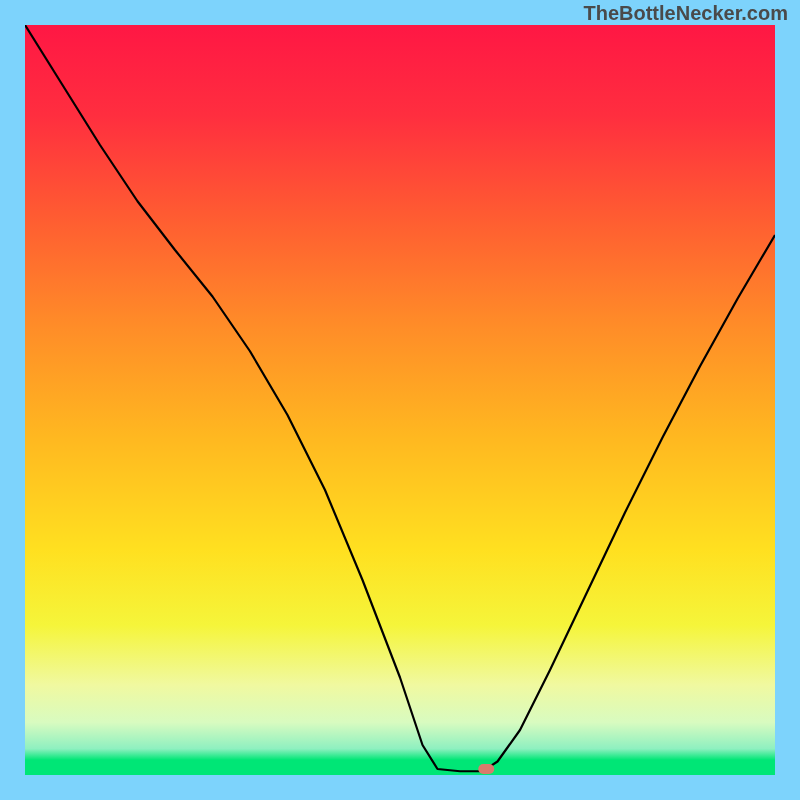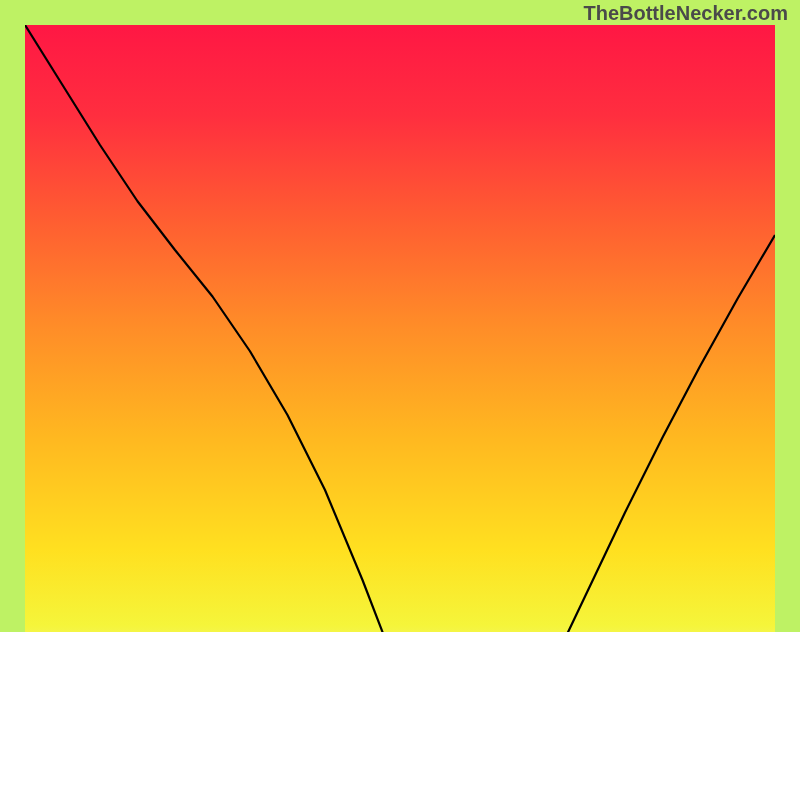--- a/index.html
+++ b/index.html
@@ -2,23 +2,23 @@
 <html><head>
 <meta charset="utf-8">
 <style>
   body {
     margin: 0;
     padding: 0;
     background: #fff;
   }
   .container {
     width: 800px;
-    height: 632px;
+    height: 800px;
     position: relative;
-    background: #bef264;
+    background: #7dd3fc;
   }
   .watermark {
     position: absolute;
     top: 2px;
     right: 12px;
     font-family: Arial, Helvetica, sans-serif;
     font-size: 20px;
     font-weight: bold;
     color: #4a4a4a;
     z-index: 10;

